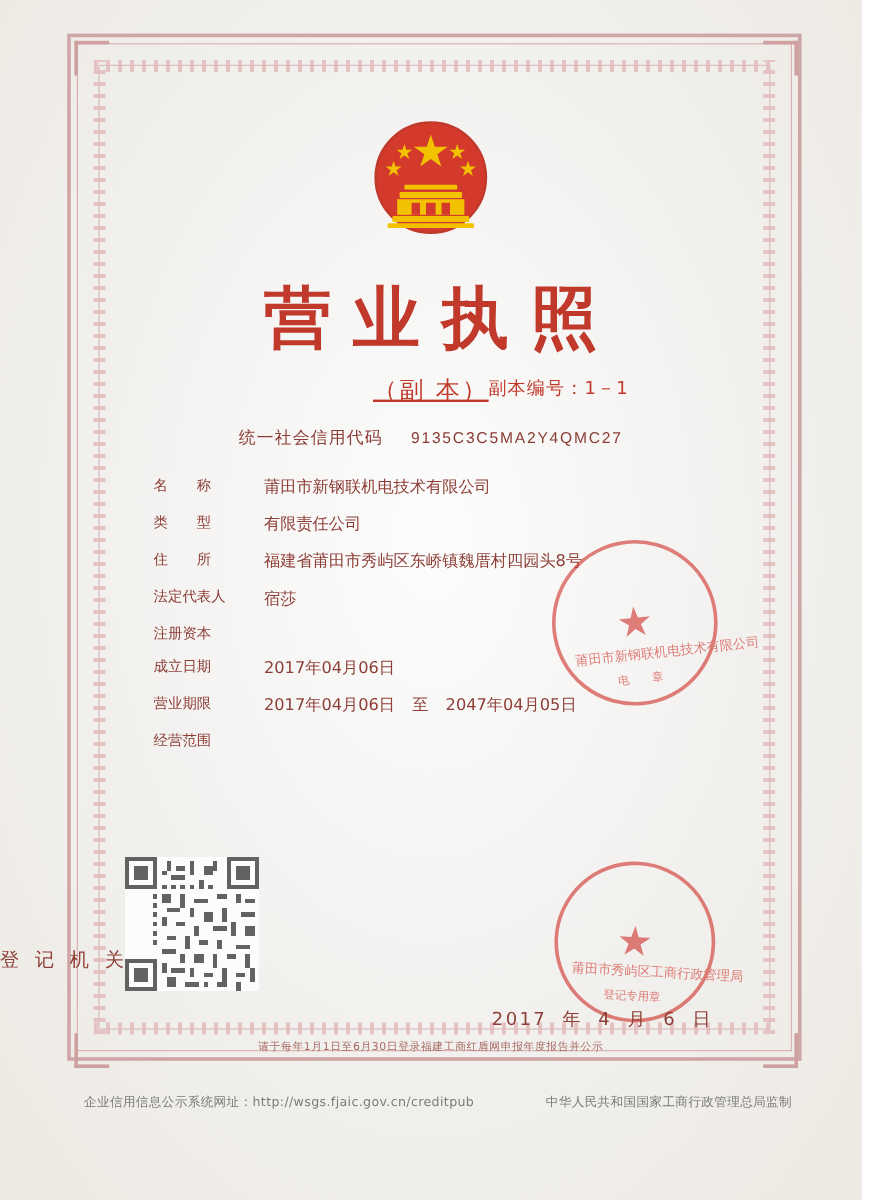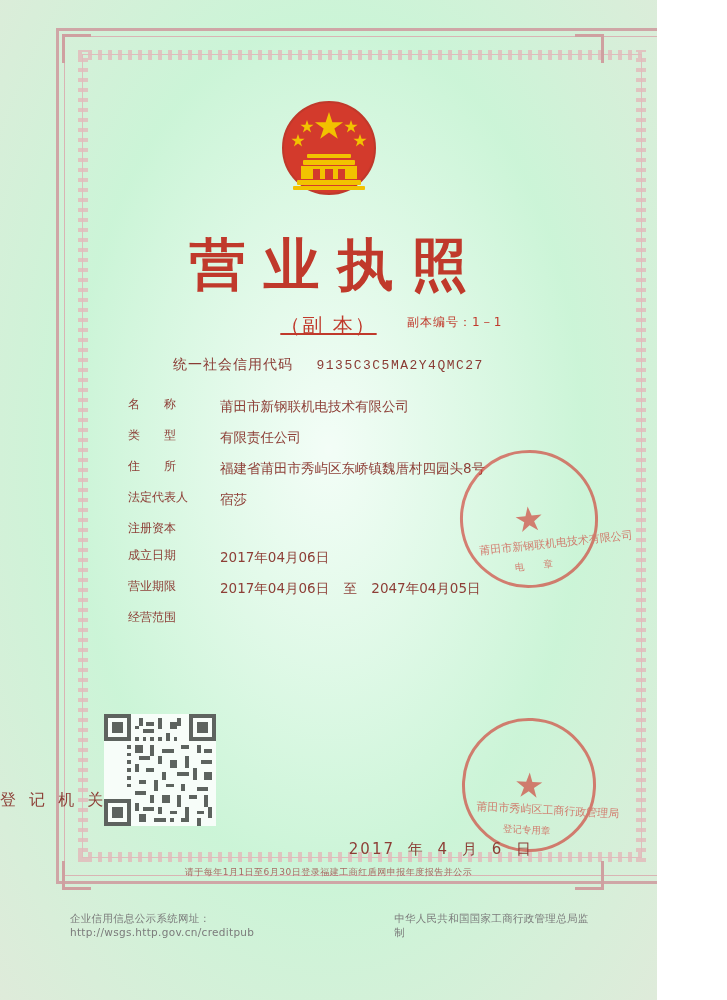--- a/index.html
+++ b/index.html
@@ -9,23 +9,23 @@
   body {
     width: 727px;
     height: 1000px;
     background: #ffffff;
     font-family: "Liberation Sans", sans-serif;
     overflow: hidden;
   }
 
   .page {
     position: relative;
-    width: 657px;
+    width: 718px;
     height: 1000px;
-    background: #86efac;
+    background: #e5e5e5;
     overflow: hidden;
   }
 
   
   .paper-tex {
     position: absolute;
     inset: 0;
     background:
       radial-gradient(ellipse at 50% 45%, rgba(255,255,255,0.9) 0%, rgba(250,248,244,0.6) 55%, rgba(238,234,226,0.85) 100%);
     pointer-events: none;
@@ -124,40 +124,40 @@
   .subtitle {
     font-size: 20px;
     letter-spacing: 2px;
     font-family: "DejaVu Sans", "Liberation Sans", sans-serif;
     text-decoration: underline;
   }
   .serial {
     position: absolute;
     left: 407px;
     top: 314px;
-    font-size: 12px;
+    font-size: 15px;
     color: #c0392b;
     font-family: "DejaVu Sans", "Liberation Sans", sans-serif;
     letter-spacing: 1px;
   }
 
   .credit-code {
     position: absolute;
     left: 0; right: 0;
     top: 356px;
     text-align: center;
     font-size: 14px;
     color: #8a3b34;
     letter-spacing: 1px;
     font-family: "DejaVu Sans", "Liberation Sans", sans-serif;
   }
   .credit-code .code-val {
     margin-left: 18px;
     letter-spacing: 1.5px;
-    font-family: Liberation Mono, monospace;
+    font-family: Liberation Sans, sans-serif;
     font-size: 13px;
   }
 
   
   .fields {
     position: absolute;
     left: 128px;
     top: 396px;
     width: 458px;
     color: #9c4a40;
@@ -508,17 +508,17 @@
     <i>年</i>
     <span>4</span>
     <i>月</i>
     <span>6</span>
     <i>日</i>
   </div>
 
   <div class="inside-note">请于每年1月1日至6月30日登录福建工商红盾网申报年度报告并公示</div>
 
   <div class="footer">
-    <div>企业信用信息公示系统网址：http://wsgs.http.gov.cn/creditpub</div>
+    <div>企业信用信息公示系统网址：http://wsgs.fjaic.gov.cn/creditpub</div>
     <div>中华人民共和国国家工商行政管理总局监制</div>
   </div>
 
 </div>
 
 </body></html>

